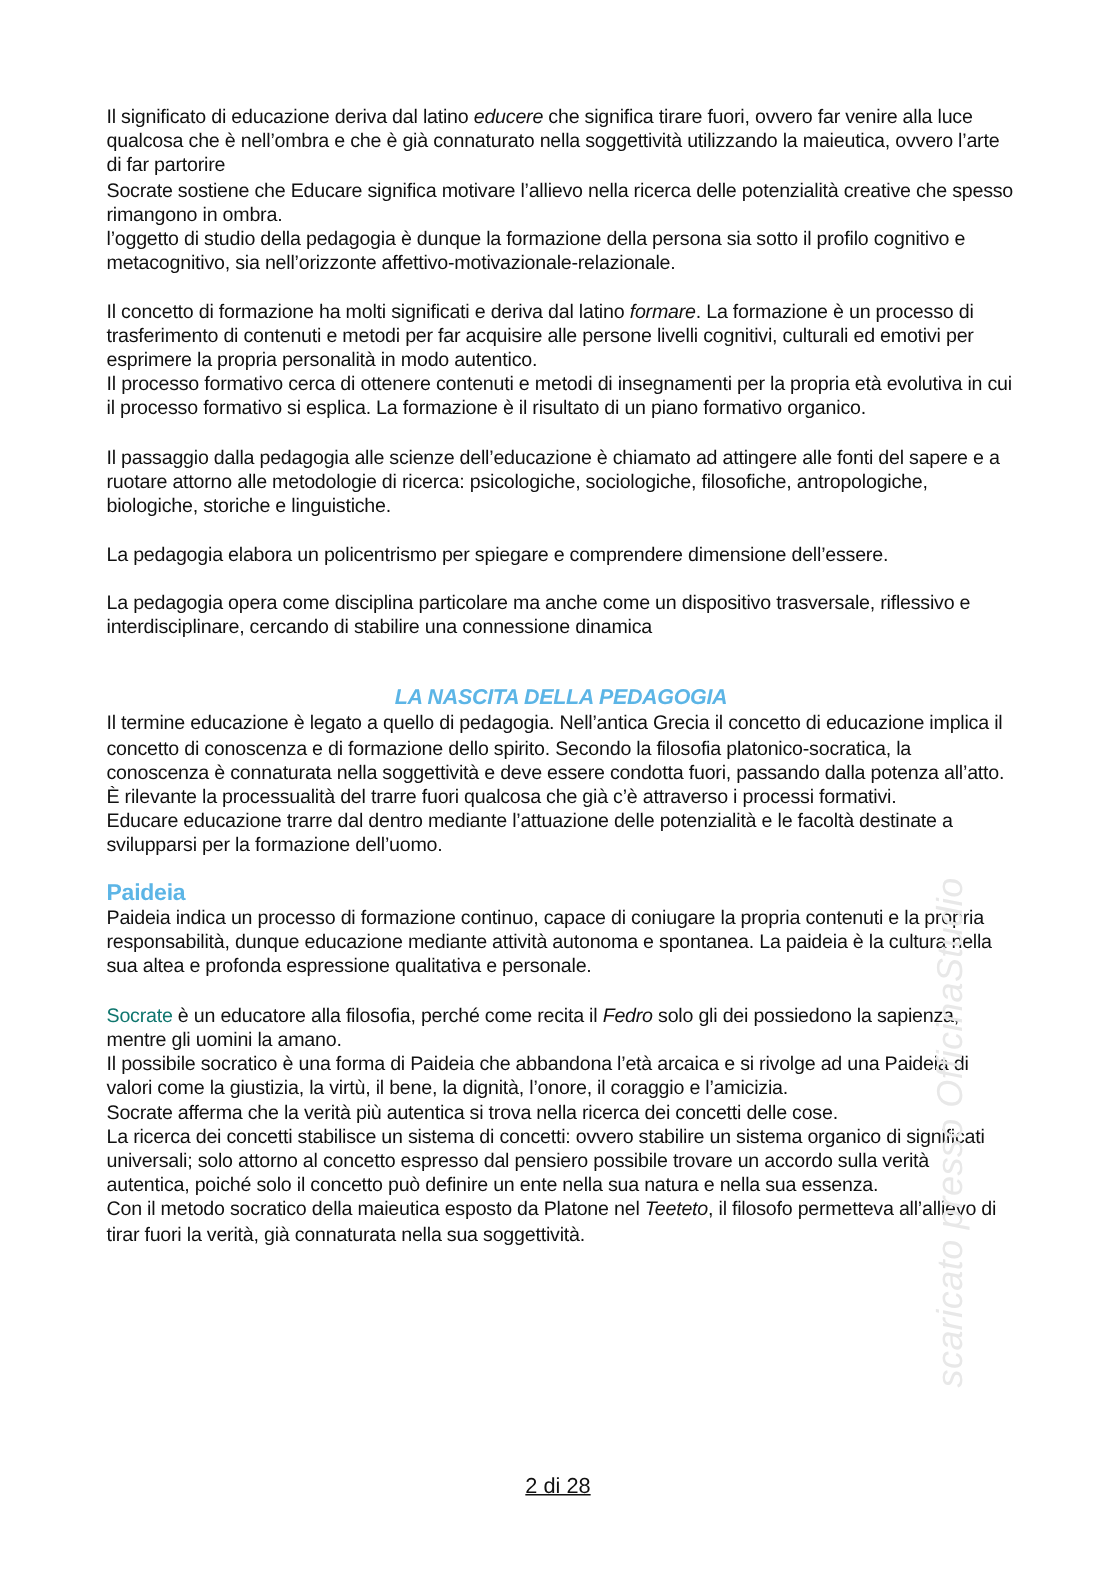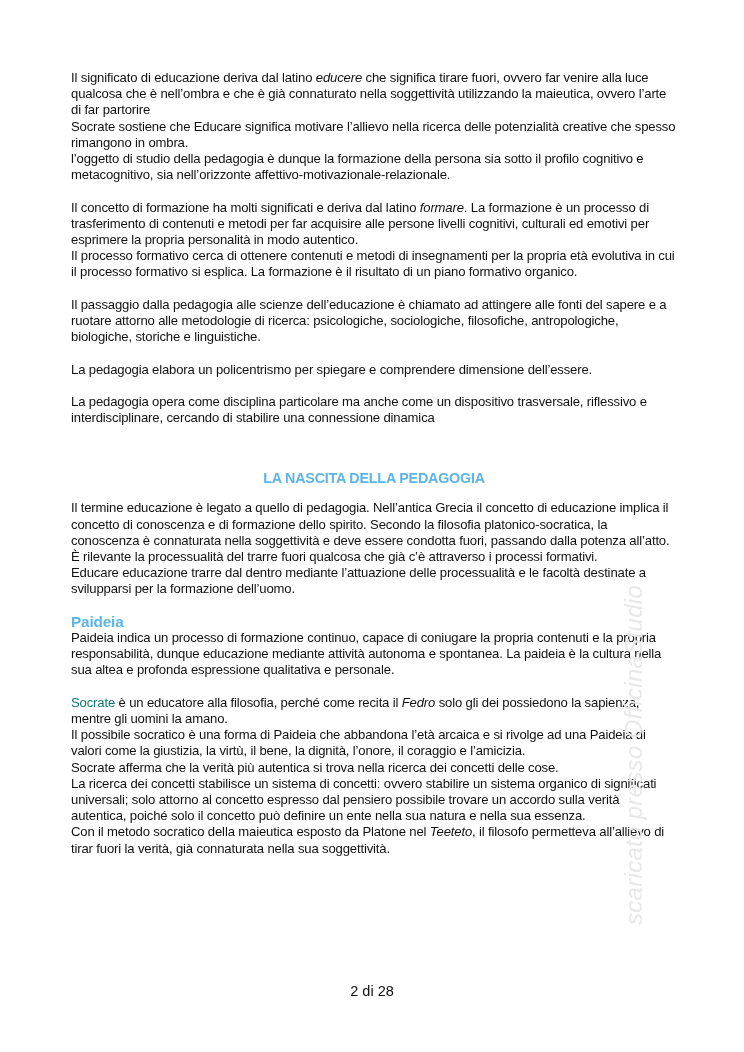--- a/index.html
+++ b/index.html
@@ -5,23 +5,23 @@
   html, body { margin: 0; padding: 0; background: #ffffff; }
   body { width: 744px; height: 1052px; position: relative; overflow: hidden;
          font-family: "Liberation Sans", "DejaVu Sans", sans-serif; color: #111; }
   .page { position: absolute; left: 71px; top: 70px; width: 606px; font-size: 13.1px; line-height: 16.2px; letter-spacing: -0.15px; }
   .p { margin: 0; }
   .gap { height: 16.2px; }
   .gap2 { height: 31px; }
   b { font-weight: normal; }
   i { font-style: italic; }
   .blue { color: #0f766e; }
-  .section-title { text-align: center; font-weight: bold; font-size: 14.3px; color: #5cb5e6; margin: 13px; line-height: 17px; letter-spacing: -0.2px; }
+  .section-title { text-align: center; font-weight: bold; font-size: 14.3px; color: #5cb5e6; margin: 0; line-height: 17px; letter-spacing: -0.2px; font-style: italic; }
   .subhead { color: #5cb5e6; font-weight: bold; margin: 0; }
-  .footer { position: absolute; left: 0; width: 744px; top: 983px; text-align: center; font-size: 14.5px; color: #111; }
+  .footer { position: absolute; left: 0; width: 744px; top: 983px; text-align: center; font-size: 14.5px; color: #111; text-decoration: underline; }
   .watermark { position: absolute; left: 620px; top: 925px; transform-origin: left top; transform: rotate(-90deg);
                font-size: 24px; color: #e8e8e8; white-space: nowrap; letter-spacing: 0.3px; font-style: italic; }
 </style>
 </head>
 <body>
 
 <div class="page">
   <div>
     <p class="p"><span>Il significato di </span><b>educazione</b><span> deriva dal latino </span><i>educere</i><span> che significa tirare fuori, ovvero far venire alla luce qualcosa che è nell’ombra e che è già connaturato nella soggettività utilizzando la </span><b>maieutica</b><span>, ovvero l’arte di far partorire</span></p>
     <p class="p"><span>Socrate sostiene che Educare significa </span><b>motivare</b><span> l’allievo nella ricerca delle </span><b>potenzialità creative</b><span> che spesso rimangono in ombra.</span></p>
@@ -36,21 +36,21 @@
   <p class="p"><span>Il passaggio dalla pedagogia alle </span><b>scienze dell’educazione</b><span> è chiamato ad attingere alle fonti del sapere e a ruotare attorno alle metodologie di ricerca: psicologiche, sociologiche, filosofiche, antropologiche, biologiche, storiche e linguistiche.</span></p>
   <div class="gap"></div>
   <p class="p"><span>La pedagogia elabora un </span><b>policentrismo</b><span> per spiegare e comprendere dimensione dell’essere.</span></p>
   <div class="gap"></div>
   <p class="p"><span>La pedagogia opera come disciplina particolare ma anche come un dispositivo </span><b>trasversale</b><span>, </span><b>riflessivo</b><span> e </span><b>interdisciplinare,</b><span> cercando di stabilire una </span><b>connessione dinamica</b></p>
   <div class="gap2"></div>
 
   <h2 class="section-title">LA NASCITA DELLA PEDAGOGIA</h2>
   <div>
     <p class="p"><span>Il termine </span><b>educazione</b><span> è legato a quello di </span><b>pedagogia.</b><span> Nell’antica Grecia il concetto di educazione implica il concetto di </span><b>conoscenza</b><span> e di </span><b>formazione dello spirito</b><span>. Secondo la filosofia platonico-socratica, la conoscenza è </span><b>connaturata</b><span> nella soggettività e deve essere condotta fuori, passando dalla potenza all’atto. È rilevante la processualità del </span><b>trarre fuori</b><span> qualcosa che già c’è attraverso i processi formativi.</span></p>
-    <p class="p"><b>Educare educazione</b><span> trarre dal dentro mediante l’attuazione delle </span><b>processualità</b><span> e le facoltà destinate a svilupparsi per la </span><b>formazione dell’uomo.</b></p>
+    <p class="p"><b>Educare educazione</b><span> trarre dal dentro mediante l’attuazione delle </span><b>potenzialità</b><span> e le facoltà destinate a svilupparsi per la </span><b>formazione dell’uomo.</b></p>
   </div>
   <div class="gap"></div>
 
   <h3 class="subhead">Paideia</h3>
   <div>
     <p class="p"><span>Paideia indica un </span><b>processo di formazione</b><span> continuo, capace di coniugare la propria </span><b>contenuti</b><span> e la propria </span><b>responsabilità</b><span>, dunque educazione mediante attività autonoma e spontanea. La paideia è la cultura nella sua altea e profonda espressione qualitativa e personale.</span></p>
   </div>
   <div class="gap"></div>
 
   <div>

